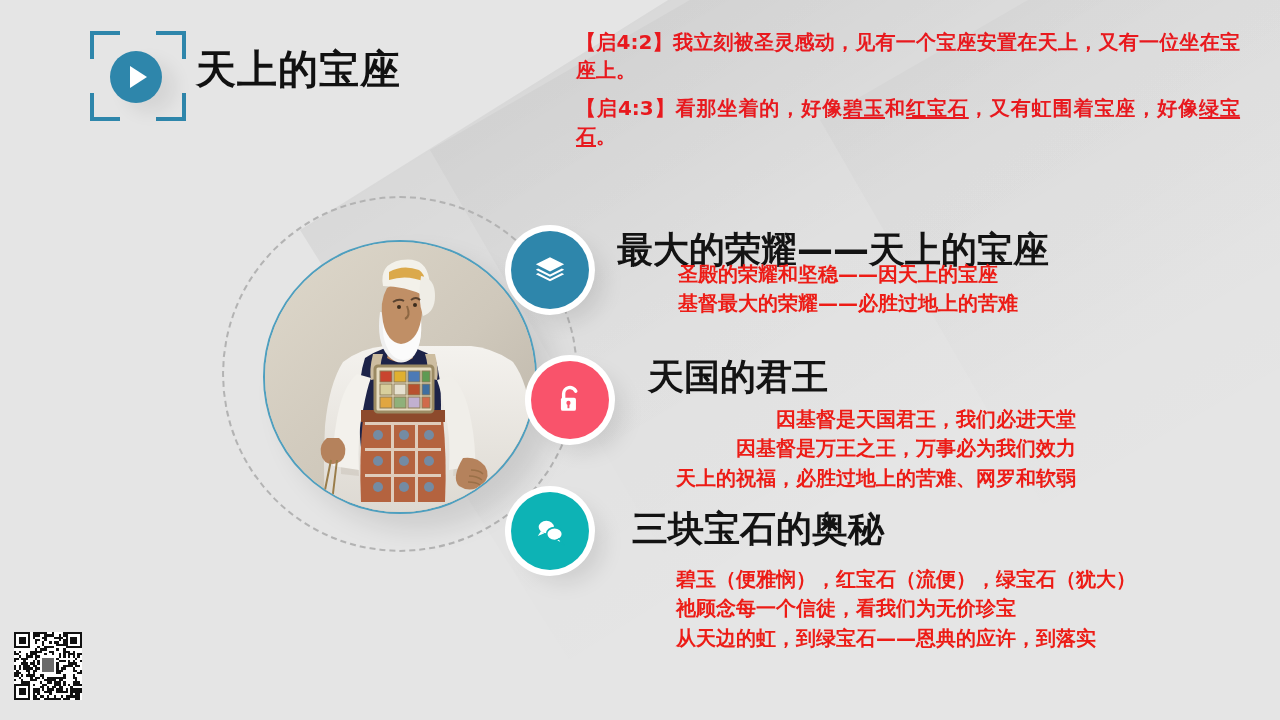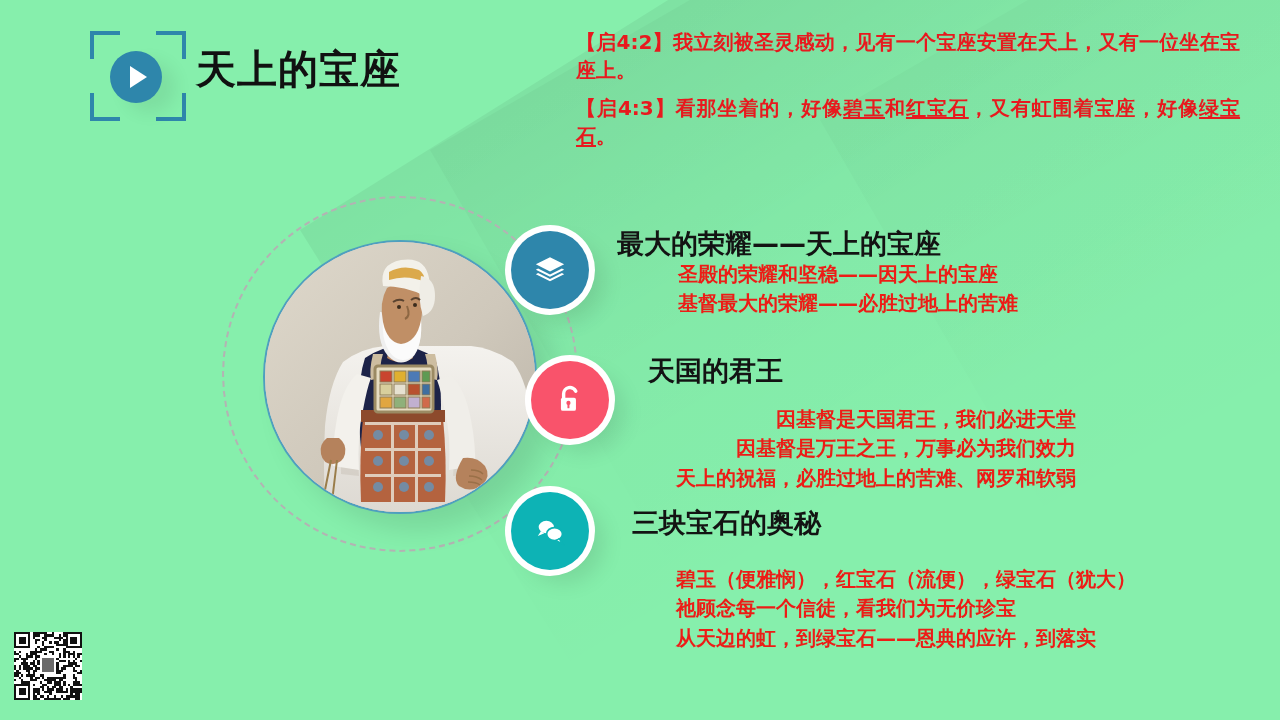--- a/index.html
+++ b/index.html
@@ -8,21 +8,21 @@
     padding: 0;
     background: #ffffff;
   }
   body {
     font-family: "DejaVu Sans", "Liberation Sans", sans-serif;
   }
   #slide {
     position: relative;
     width: 1280px;
     height: 720px;
-    background: #86efac;
+    background: #e5e5e5;
     overflow: hidden;
   }
 
   
   .bg-diag {
     position: absolute;
     pointer-events: none;
     background: linear-gradient(135deg, rgba(0,0,0,0.045), rgba(0,0,0,0.0));
   }
   .bg-band-1 {
@@ -155,21 +155,21 @@
   .sec-icon {
     position: absolute;
     border-radius: 50%;
     box-shadow: 0 0 0 6px #ffffff, 14px 12px 22px rgba(0,0,0,0.10);
     display: flex;
     align-items: center;
     justify-content: center;
   }
   .sec-title {
     position: absolute;
-    font-size: 27px;
+    font-size: 36px;
     font-weight: bold;
     color: #131313;
     white-space: nowrap;
   }
   .sec-lines {
     position: absolute;
   }
   .sec-lines div {
     font-size: 20px;
     font-weight: bold;

